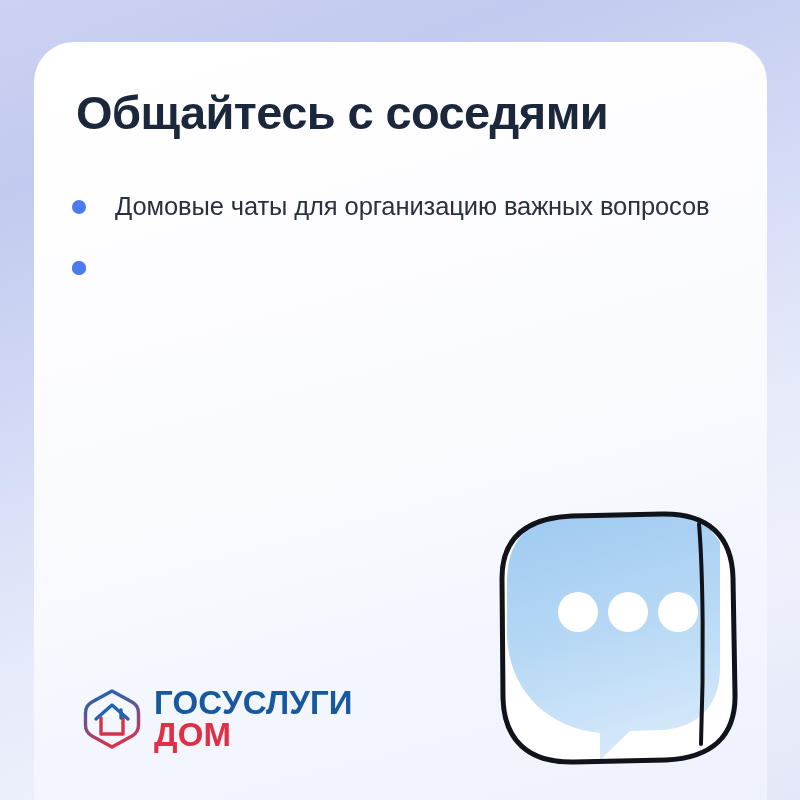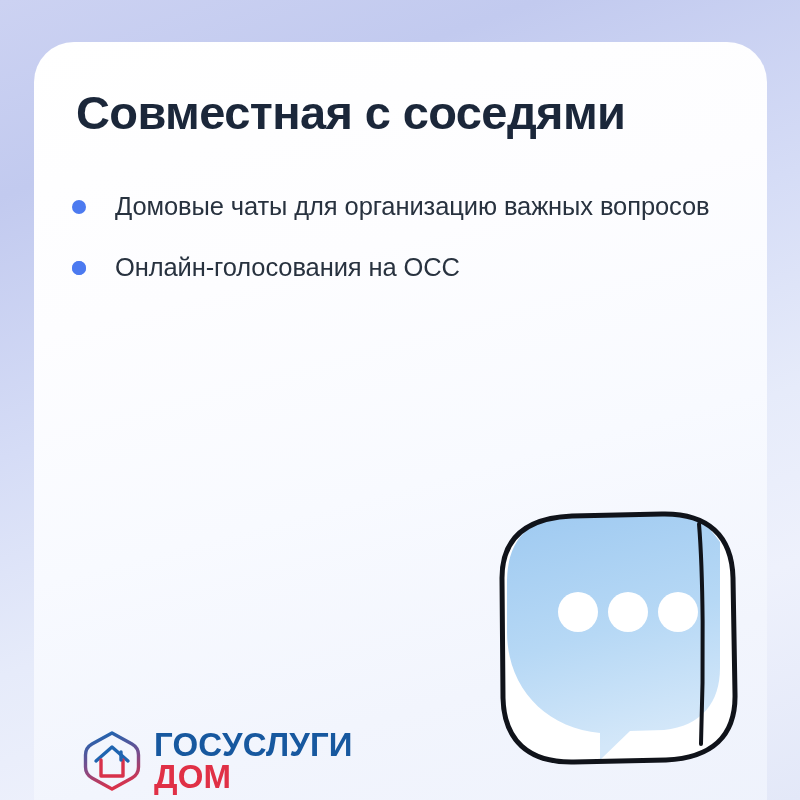--- a/index.html
+++ b/index.html
@@ -94,21 +94,20 @@
   #chat-illustration svg { display: block; width: 100%; height: 100%; }
 
   
   #logo {
     position: absolute;
     left: 48px;
     top: 645px;
     display: flex;
     align-items: center;
     gap: 12px;
-    margin-top: 42px;
   }
 
   #logo-mark { width: 60px; height: 62px; flex: none; }
   #logo-mark svg { display: block; width: 100%; height: 100%; }
 
   #logo-words {
     display: flex;
     flex-direction: column;
     line-height: 0.98;
   }
@@ -125,33 +124,32 @@
     font-weight: 700;
     color: #e03046;
     letter-spacing: 0.2px;
   }
 </style>
 </head>
 <body>
 
 <div id="card">
 
-  <h1 id="title">Совместная с соседями</h1>
+  <h1 id="title">Общайтесь с соседями</h1>
 
   <ul id="bullets">
     <li class="bullet-item">
       <span class="bullet-dot"></span>
       <span>Домовые чаты для организацию важных вопросов</span>
     </li>
     <li class="bullet-item">
       <span class="bullet-dot"></span>
     </li>
     <li class="bullet-item">
       <span class="bullet-dot"></span>
-      <span>Онлайн-голосования на ОСС</span>
     </li>
   </ul>
 
   <div id="chat-illustration">
     <svg viewBox="0 0 320 300" xmlns="http://www.w3.org/2000/svg">
       <defs>
         <linearGradient id="bubbleGrad" x1="0" y1="0" x2="0.25" y2="1">
           <stop offset="0%" stop-color="#9fcaf1"></stop>
           <stop offset="55%" stop-color="#b6d8f5"></stop>
           <stop offset="100%" stop-color="#d3e7f9"></stop>

